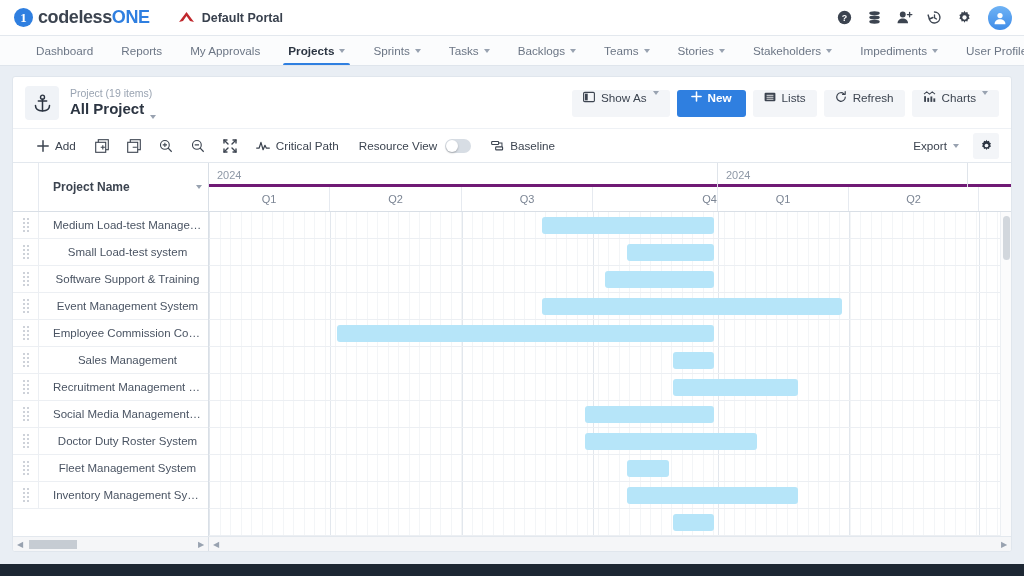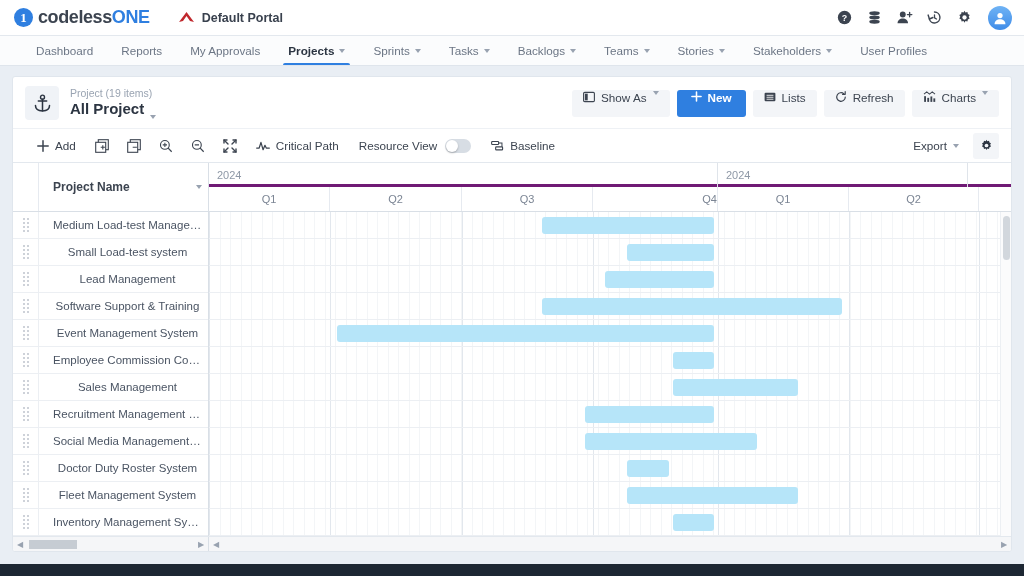--- a/index.html
+++ b/index.html
@@ -389,20 +389,24 @@
     </div>
     <div class="navitem">
       <span>Stories</span>
       <span class="caret"></span>
     </div>
     <div class="navitem">
       <span>Stakeholders</span>
       <span class="caret"></span>
     </div>
     <div class="navitem">
+      <span>Impediments</span>
+      <span class="caret"></span>
+    </div>
+    <div class="navitem">
       <span>User Profiles</span>
 
     </div>
   </div>
 
   <div class="card">
 
     <div class="cardhead">
       <div class="anchor-box">
         <svg width="19" height="19" viewBox="0 0 20 20">
@@ -598,35 +602,20 @@
                   <i></i>
                   <i></i>
                   <i></i>
                   <i></i>
                   <i></i>
                   <i></i>
                   <i></i>
                 </span>
               </div>
               <div class="lrow-name">Small Load-test system</div>
-            </div>
-            <div class="lrow">
-              <div class="lrow-drag">
-                <span class="dots">
-                  <i></i>
-                  <i></i>
-                  <i></i>
-                  <i></i>
-                  <i></i>
-                  <i></i>
-                  <i></i>
-                  <i></i>
-                </span>
-              </div>
-              <div class="lrow-name">Lead Management</div>
             </div>
             <div class="lrow">
               <div class="lrow-drag">
                 <span class="dots">
                   <i></i>
                   <i></i>
                   <i></i>
                   <i></i>
                   <i></i>
                   <i></i>

